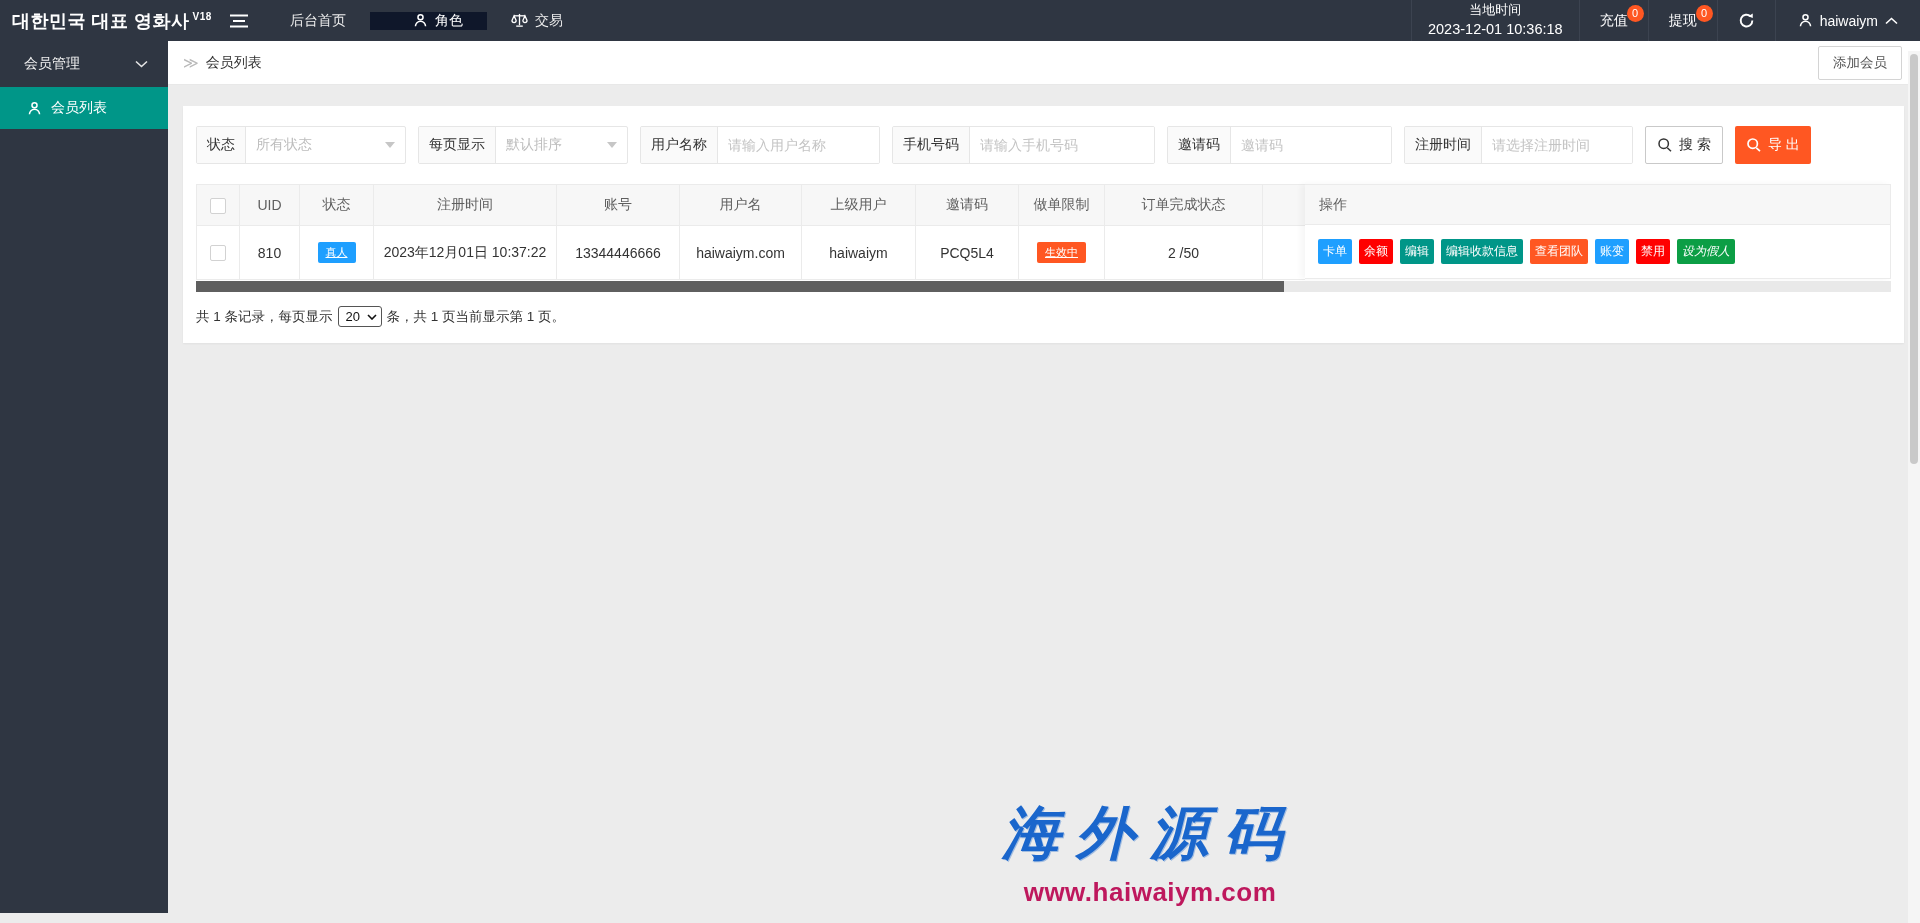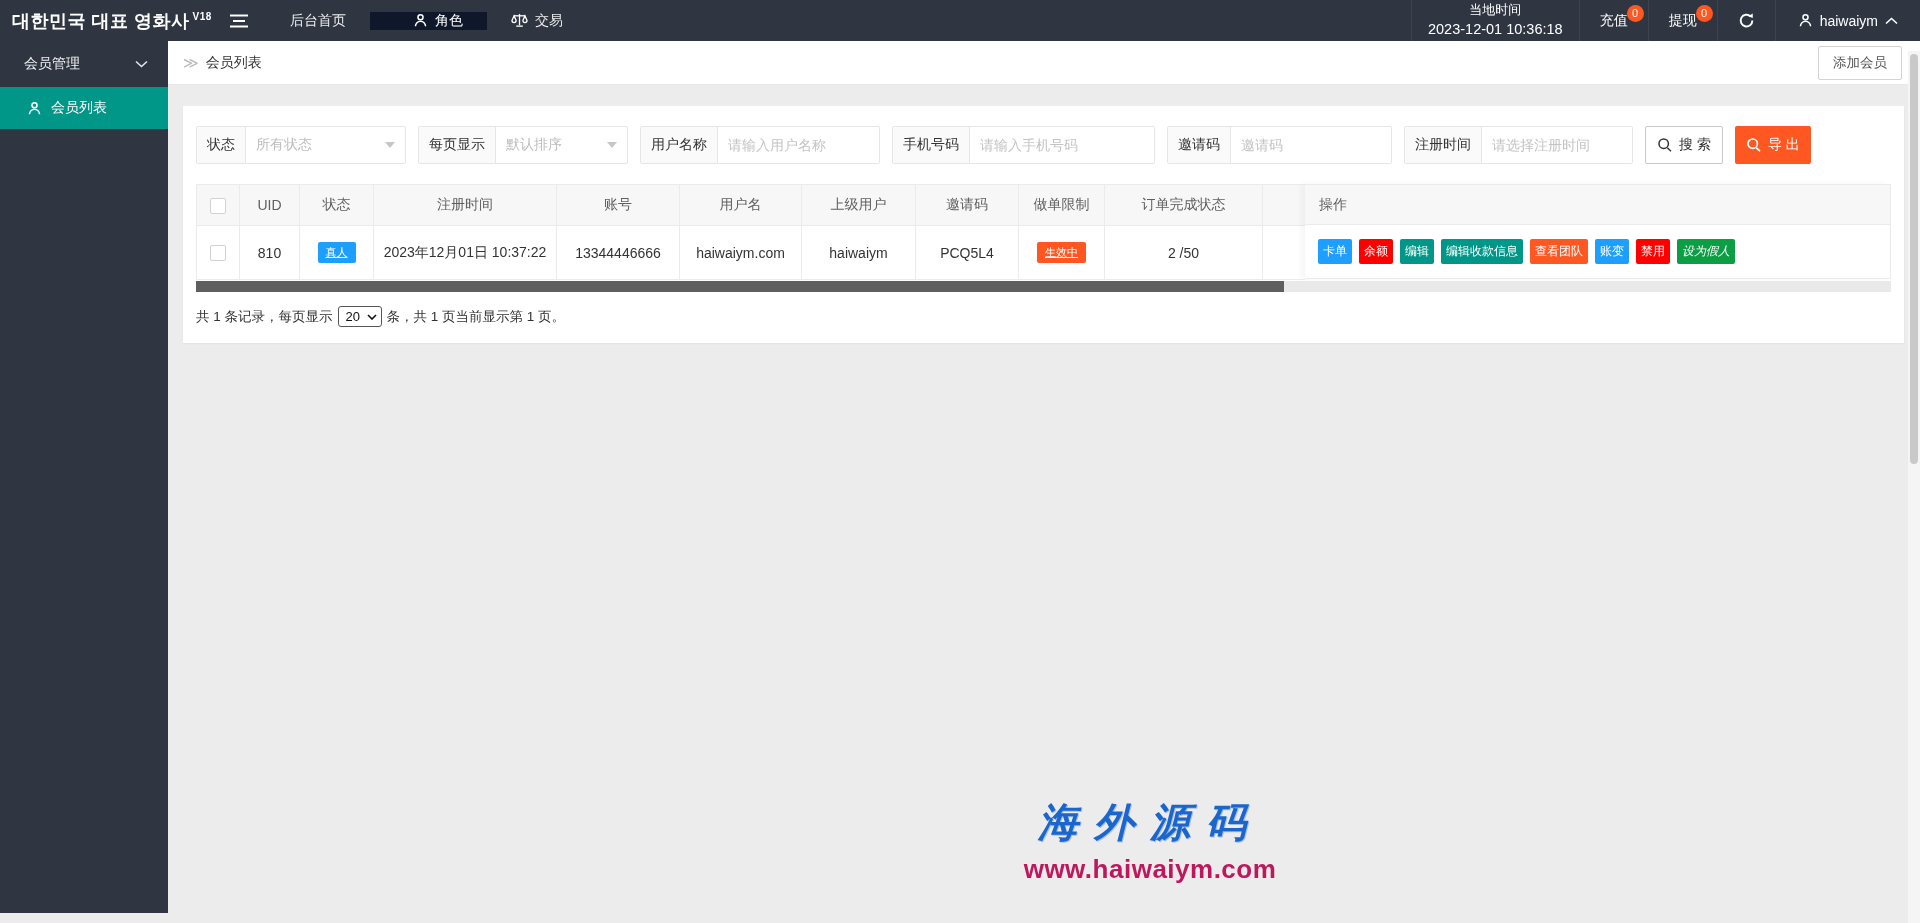--- a/index.html
+++ b/index.html
@@ -71,21 +71,21 @@
   .hscroll .thumb { position:absolute; left:0; top:0; height:11px; width:1088px; background:#5F5F5F; cursor:pointer; }
 
   
   .pager { margin-top:14px; display:flex; align-items:center; gap:5px; font-size:13.5px; color:#333; }
   .psel-wrap { position:relative; display:inline-flex; }
   .psel { appearance:none; -webkit-appearance:none; border:1px solid #555; border-radius:3px; background:#fff; font-size:13px; color:#111; padding:2px 20px 2px 7px; font-family:inherit; cursor:pointer; }
   .psel-caret { position:absolute; right:5px; top:50%; transform:translateY(-50%); pointer-events:none; }
 
   
   .watermark { position:absolute; left:985px; top:795px; width:330px; text-align:center; pointer-events:none; }
-  .wm-title { font-family:Liberation Sans, sans-serif; font-style:italic; font-weight:bold; font-size:40px; letter-spacing:16px; color:#1A66CC; text-shadow:1px 1px 0 rgba(26,102,204,0.35); white-space:nowrap; }
+  .wm-title { font-family:Liberation Sans, sans-serif; font-style:italic; font-weight:bold; font-size:58px; letter-spacing:16px; color:#1A66CC; text-shadow:1px 1px 0 rgba(26,102,204,0.35); white-space:nowrap; }
   .wm-url { font-size:26px; font-weight:bold; color:#be185d; margin-top:4px; letter-spacing:0.5px; }
 
   
   .vscroll { position:absolute; right:0; top:51px; bottom:0; width:12px; background:#F5F5F5; }
   .vscroll .vthumb { position:absolute; left:2px; top:3px; width:8px; height:410px; border-radius:4px; background:#C9C9C9; cursor:pointer; }
 </style>
 </head>
 <body>
 
 <header class="navbar">

